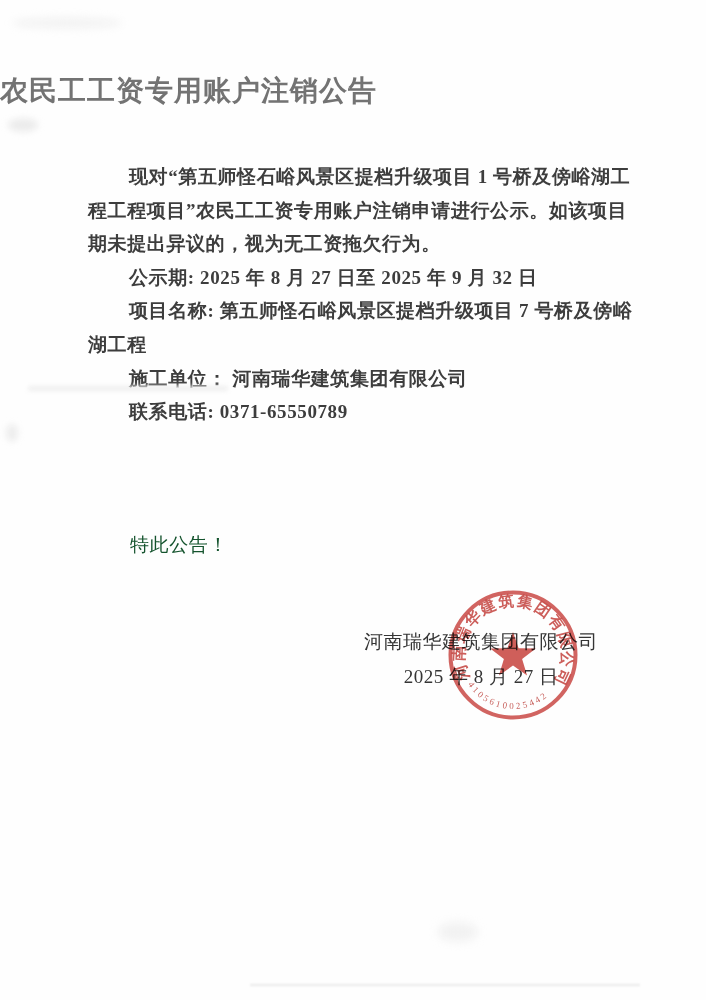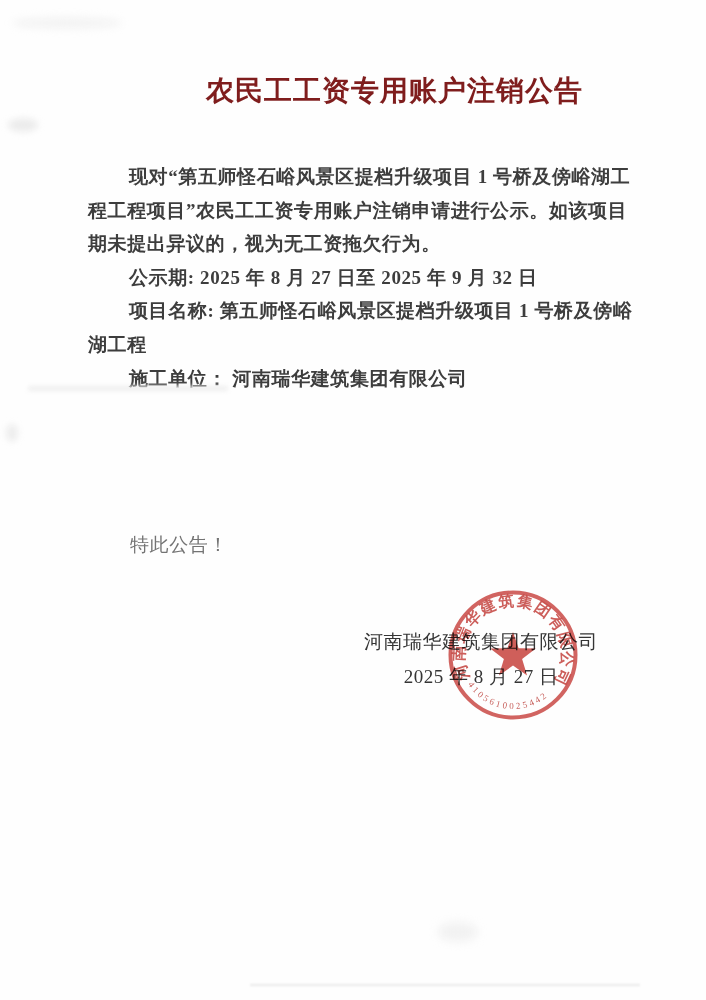--- a/index.html
+++ b/index.html
@@ -8,36 +8,36 @@
     background:#ffffff;
     position:relative;
     overflow:hidden;
     font-family:"Liberation Serif","DejaVu Serif",serif;
   }
   .page{position:absolute;inset:0;background:#fefefe;}
 
   
   .doc-title{
     position:absolute;top:72px;left:0;width:583px;
-    text-align:right;
-    font-size:28px;font-weight:bold;color:#7f1d1d;
+    text-align:left;
+    font-size:28px;font-weight:bold;color:#737373;
     letter-spacing:1px;margin:0;
   }
 
   
   .doc-body{
     position:absolute;top:160px;left:88px;width:534px;
     font-size:19px;color:#3d3d3d;letter-spacing:0.6px;font-weight:bold;
   }
   .doc-line{height:33.6px;line-height:33.6px;white-space:nowrap;}
   .doc-line.indent{padding-left:41px;}
 
   .closing{
     position:absolute;top:528px;left:130px;
-    font-size:19px;color:#737373;letter-spacing:0.6px;
+    font-size:19px;color:#14532d;letter-spacing:0.6px;
     line-height:33.6px;white-space:nowrap;
   }
 
   
   .signature{
     position:absolute;top:624px;left:362px;width:238px;
     text-align:center;color:#353535;
   }
   .signature .sig-line{font-size:19px;line-height:35px;letter-spacing:0.5px;white-space:nowrap;}
 
@@ -62,23 +62,24 @@
 
 <div class="page">
 
   <h1 class="doc-title">农民工工资专用账户注销公告</h1>
 
   <div class="doc-body">
     <div class="doc-line indent">现对“第五师怪石峪风景区提档升级项目 1 号桥及傍峪湖工</div>
     <div class="doc-line">程工程项目”农民工工资专用账户注销申请进行公示。如该项目</div>
     <div class="doc-line">期未提出异议的，视为无工资拖欠行为。</div>
     <div class="doc-line indent">公示期: 2025 年 8 月 27 日至 2025 年 9 月 32 日</div>
-    <div class="doc-line indent">项目名称: 第五师怪石峪风景区提档升级项目 1 号桥及傍峪</div>
+    <div class="doc-line indent">项目名称: 第五师怪石峪风景区提档升级项目 7 号桥及傍峪</div>
     <div class="doc-line">湖工程</div>
     <div class="doc-line indent">施工单位： 河南瑞华建筑集团有限公司</div>
+    <div class="doc-line indent">联系电话: 0371-65550789</div>
   </div>
 
   <div class="closing">特此公告！</div>
 
   <div class="signature">
     <div class="sig-line">河南瑞华建筑集团有限公司</div>
     <div class="sig-line">2025 年 8 月 27 日</div>
   </div>
 
   <svg class="seal" viewBox="0 0 136 136" xmlns="http://www.w3.org/2000/svg">

